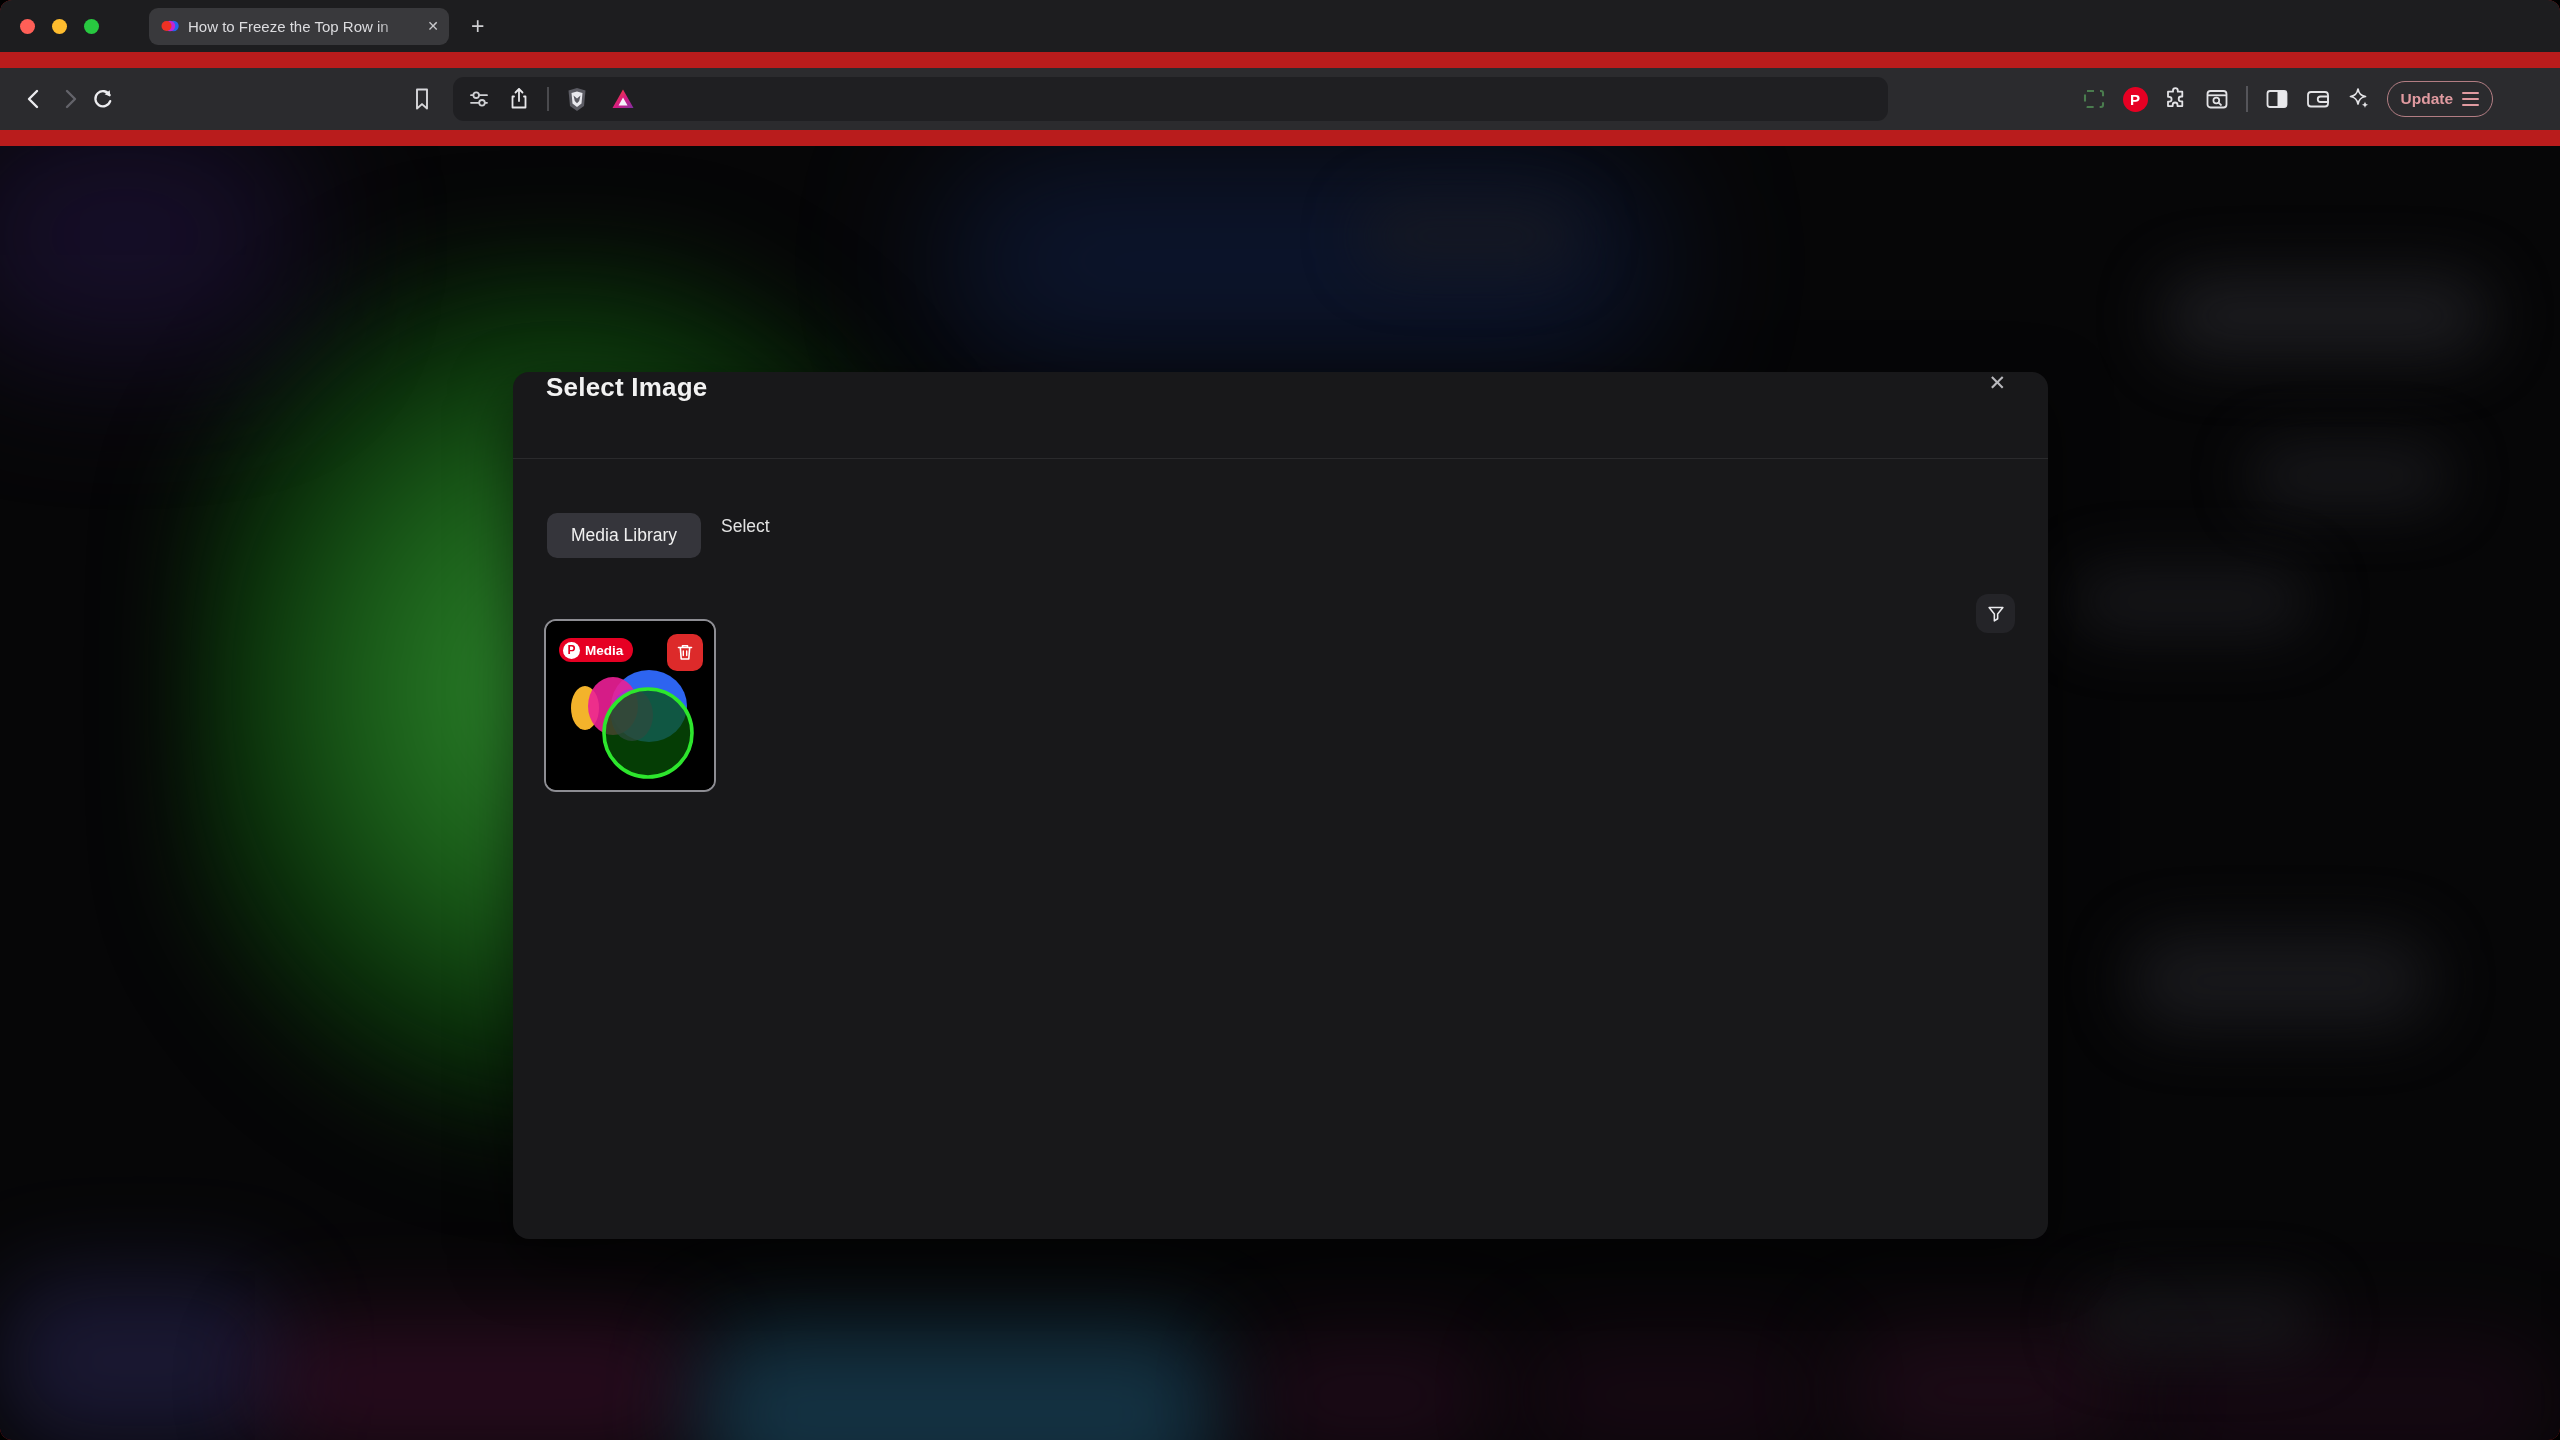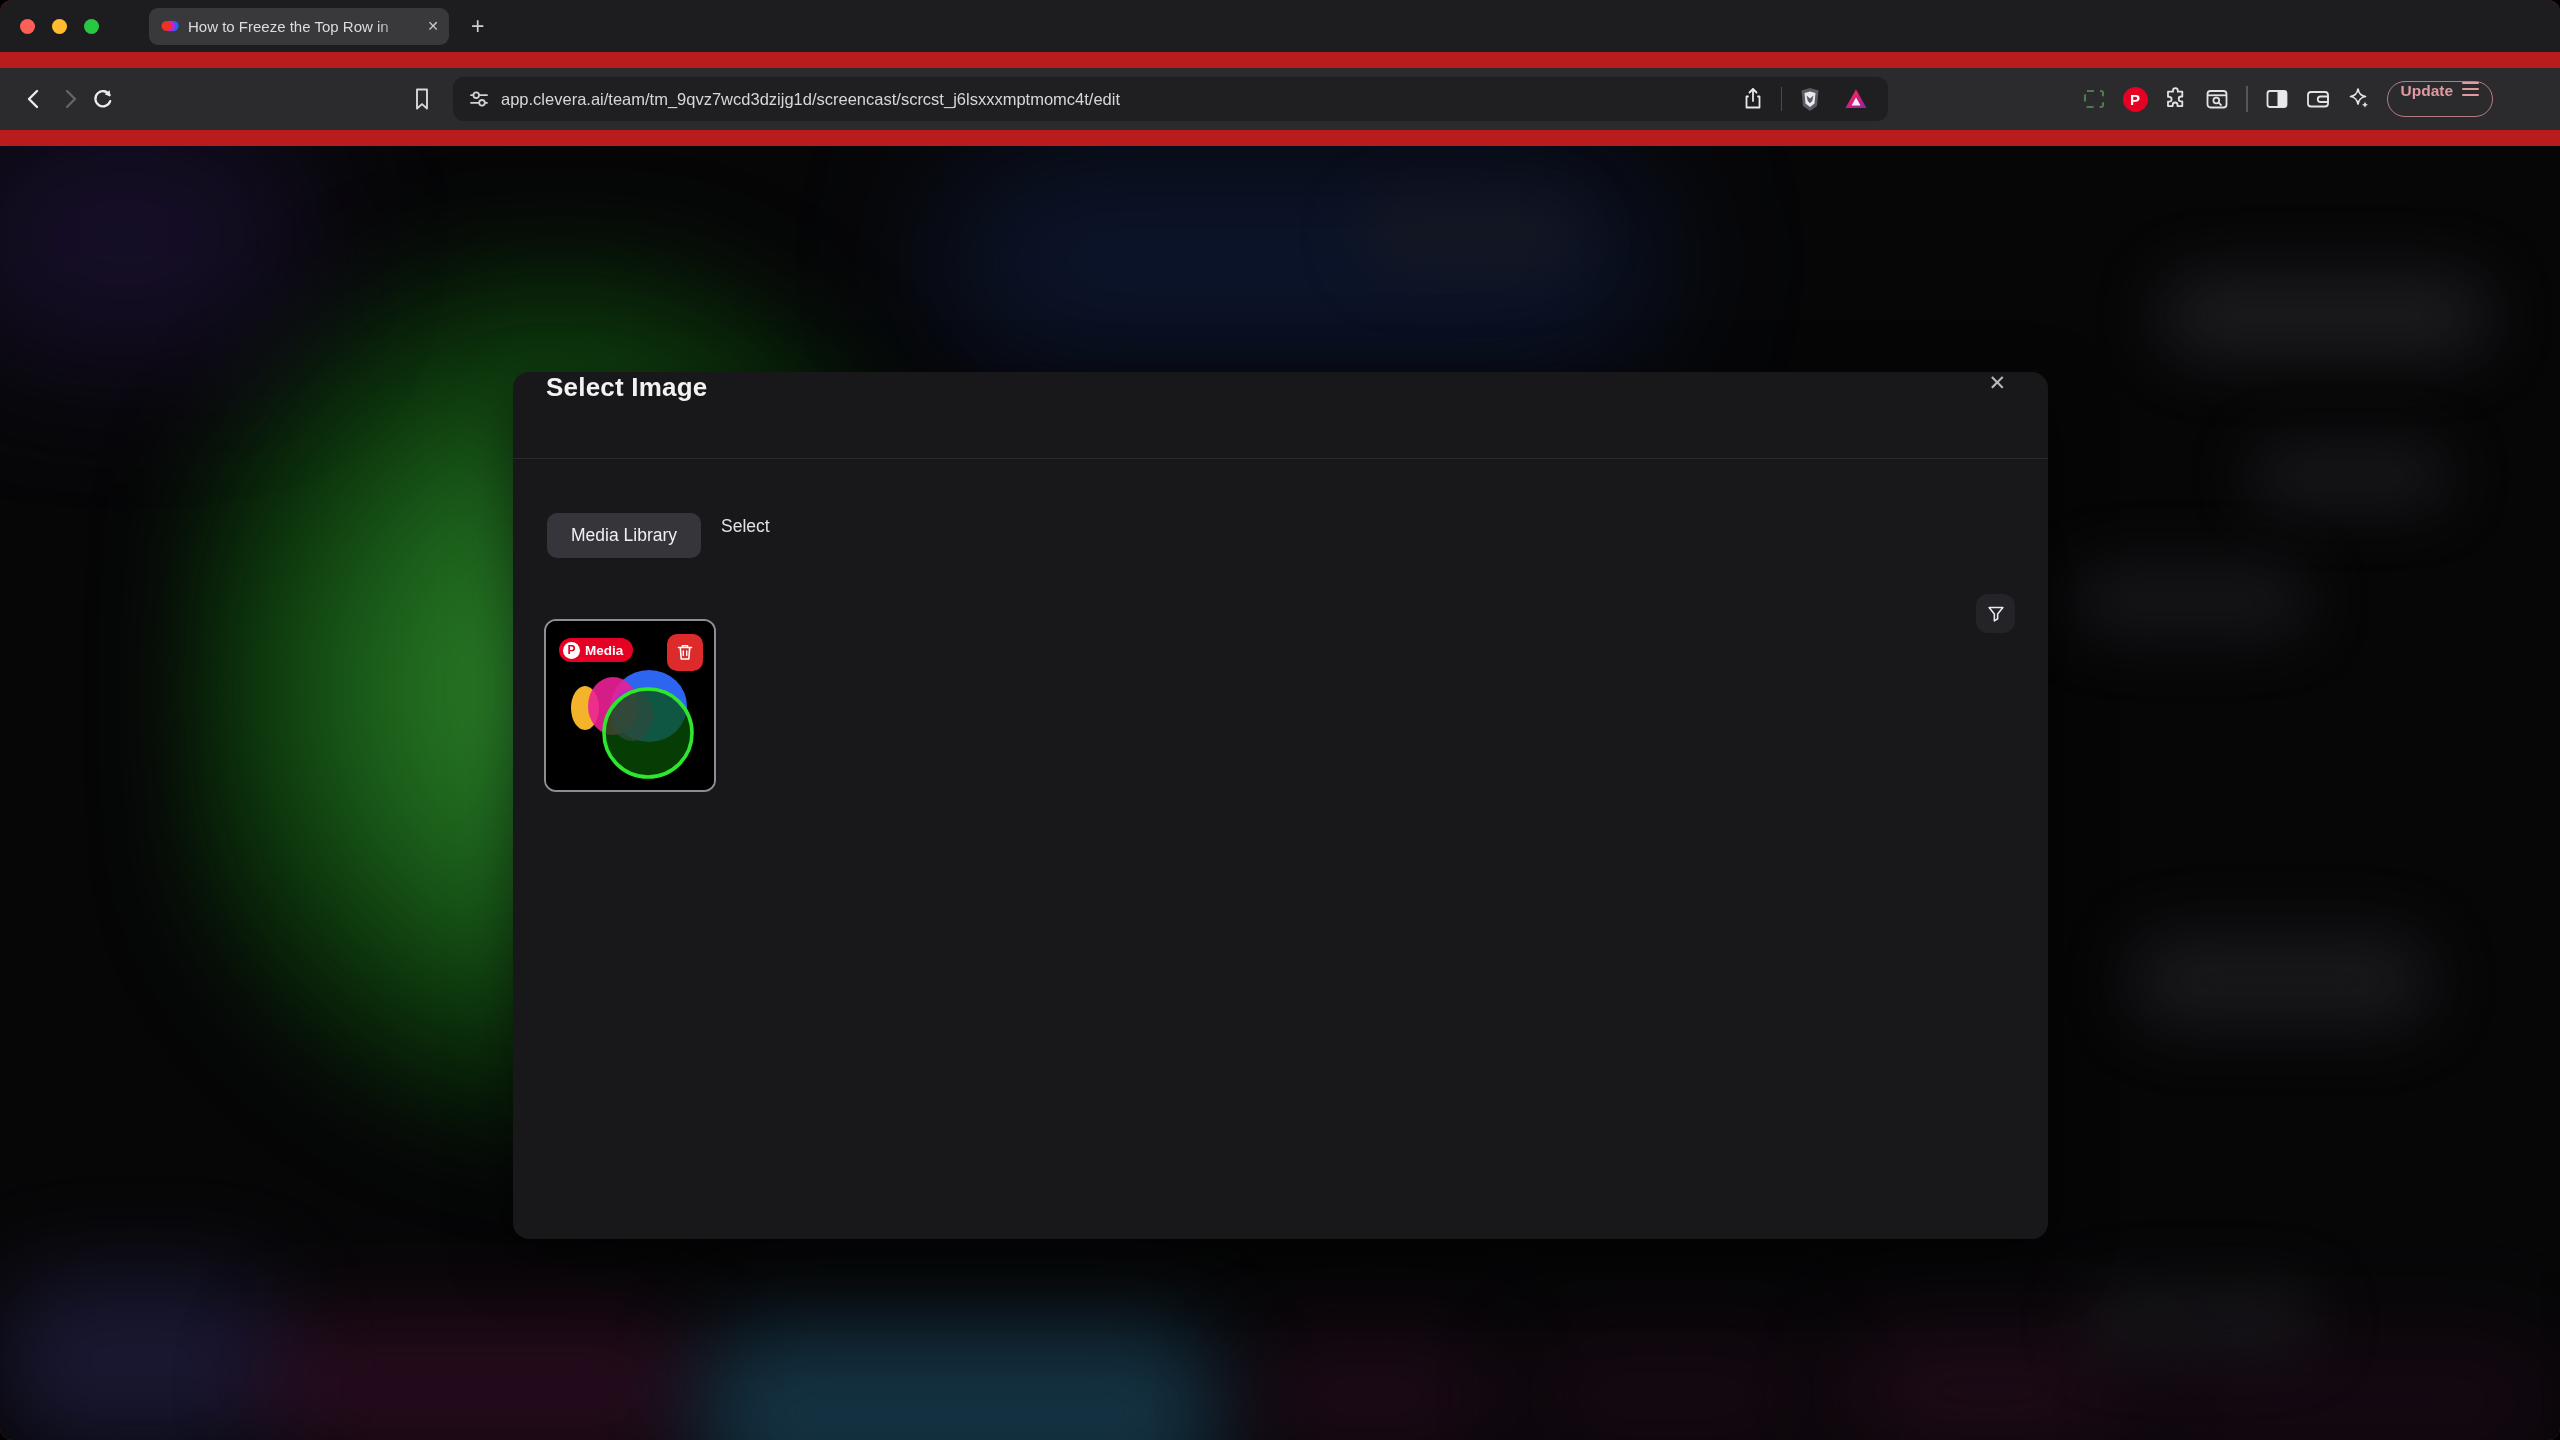--- a/index.html
+++ b/index.html
@@ -30,21 +30,21 @@
             display:flex; align-items:center; padding:0 14px 0 14px; gap:10px; }
   .url-text { flex:1; font-size:16.5px; color:#d7d7da; white-space:nowrap; overflow:hidden; }
   .urlbar-div { width:1.5px; height:24px; background:#4a4a4e; }
   .ticon { width:36px; height:36px; display:flex; align-items:center; justify-content:center; }
   .tool-div { width:1.5px; height:26px; background:#55555a; margin:0 6px; }
   .right-icons { display:flex; align-items:center; gap:5px; }
   .pinterest-badge { width:25px; height:25px; border-radius:50%; background:var(--pinterest-red,#e60023);
                      color:#fff; font-weight:bold; font-size:15px; display:flex; align-items:center;
                      justify-content:center; }
   .update-btn { margin-left:10px; height:36px; padding:0 13px; border:1.5px solid rgba(224,154,160,.75);
-                border-radius:18px; display:flex; align-items:flex-start; gap:9px;
+                border-radius:18px; display:flex; align-items:center; gap:9px;
                 color:var(--update-pink,#e09aa0); font-size:15.5px; font-weight:600; }
   .burger { display:flex; flex-direction:column; gap:3.5px; }
   .burger i { display:block; width:17px; height:2.4px; border-radius:2px; background:var(--update-pink,#e09aa0); }
 
   
   .content { position:relative; flex:1; background:#060607; overflow:hidden; }
   .blob { position:absolute; pointer-events:none; }
   .glow-green { left:175px; top:90px; width:800px; height:1010px; border-radius:60px;
     background:radial-gradient(55% 48% at 48% 45%, #2f8a2e 0%, #1a5c19 45%, #0a2e0a 75%, rgba(6,20,6,0) 100%);
     filter:blur(40px); }
@@ -143,21 +143,20 @@
     </div>
     <div class="spacer-b"></div>
 
     <div class="urlbar">
       <svg width="24" height="24" viewBox="0 0 24 24">
         <line x1="4" y1="8.2" x2="20" y2="8.2" stroke="#cfd0d4" stroke-width="1.8" stroke-linecap="round"></line>
         <circle cx="9.2" cy="8.2" r="2.8" fill="#1f1f22" stroke="#cfd0d4" stroke-width="1.8"></circle>
         <line x1="4" y1="15.8" x2="20" y2="15.8" stroke="#cfd0d4" stroke-width="1.8" stroke-linecap="round"></line>
         <circle cx="15" cy="15.8" r="2.8" fill="#1f1f22" stroke="#cfd0d4" stroke-width="1.8"></circle>
       </svg>
-      <span class="url-text">app.clevera.ai/team/tm_9qvz7wcd3dzijg1d/screencast/scrcst_j6lsxxxmptmomc4t/edit</span>
       <div class="ticon">
         <svg width="24" height="26" viewBox="0 0 24 26">
             <path d="M7 10.5 h-1.5 v11 h13 v-11 H17" fill="none" stroke="#e7e7ea" stroke-width="1.8" stroke-linecap="round" stroke-linejoin="round"></path>
             <line x1="12" y1="3.5" x2="12" y2="15" stroke="#e7e7ea" stroke-width="1.8" stroke-linecap="round"></line>
             <polyline points="8.5,6.5 12,3 15.5,6.5" fill="none" stroke="#e7e7ea" stroke-width="1.8" stroke-linecap="round" stroke-linejoin="round"></polyline>
           </svg>
       </div>
       <div class="urlbar-div"></div>
       <div class="ticon">
         <svg width="24" height="27" viewBox="0 0 24 27">

